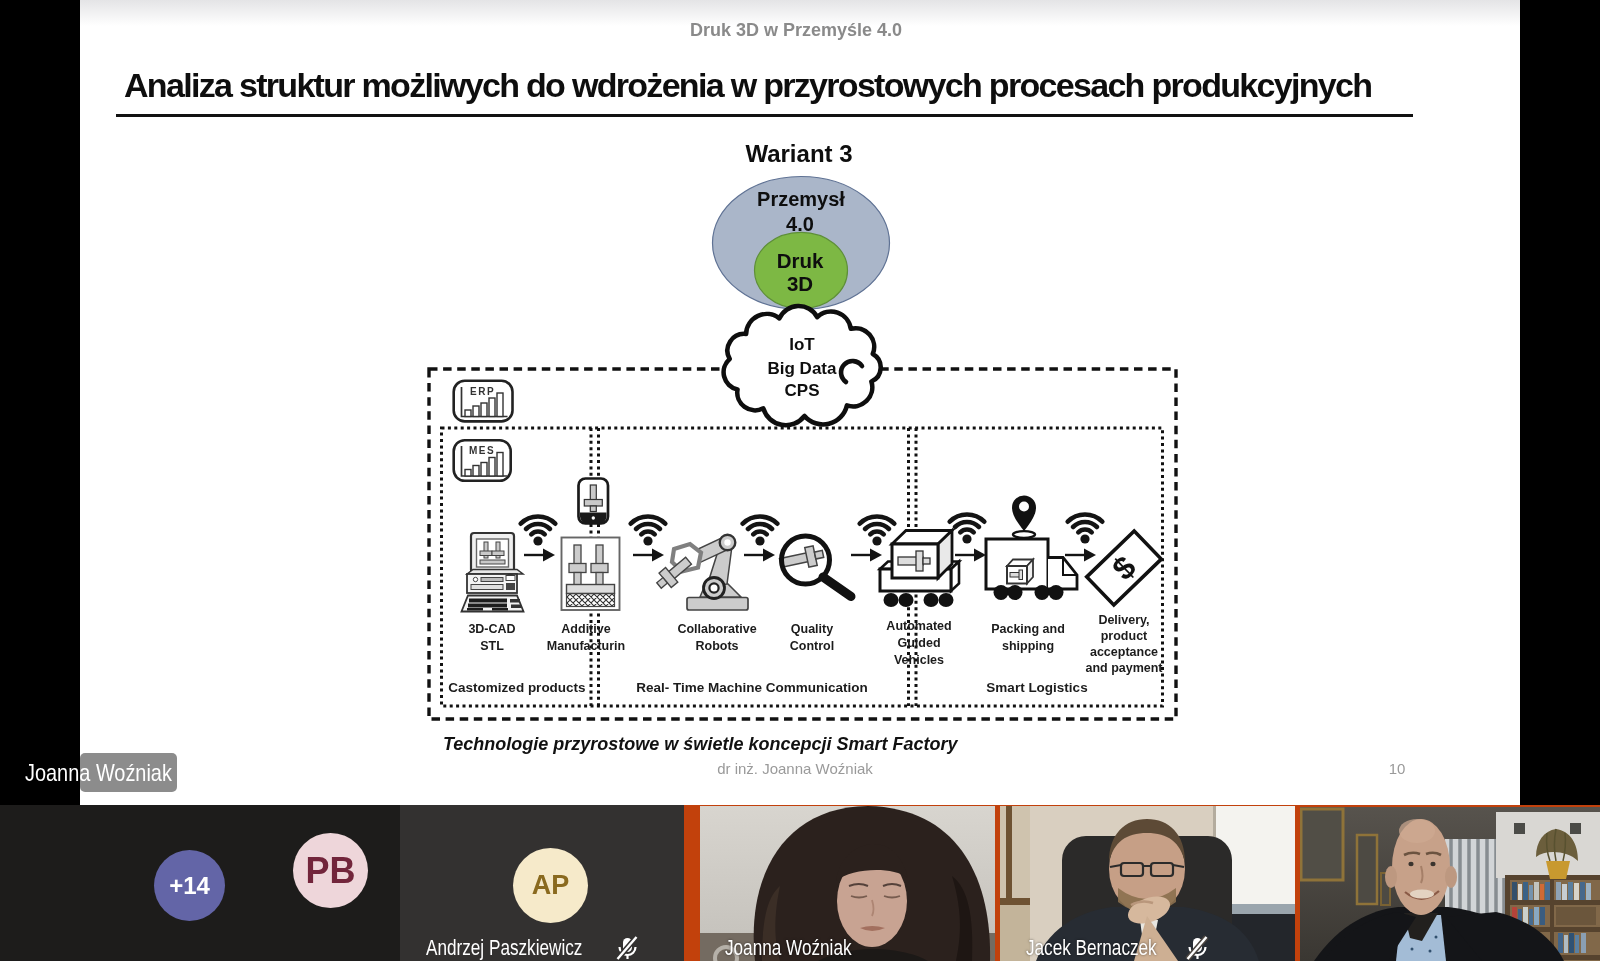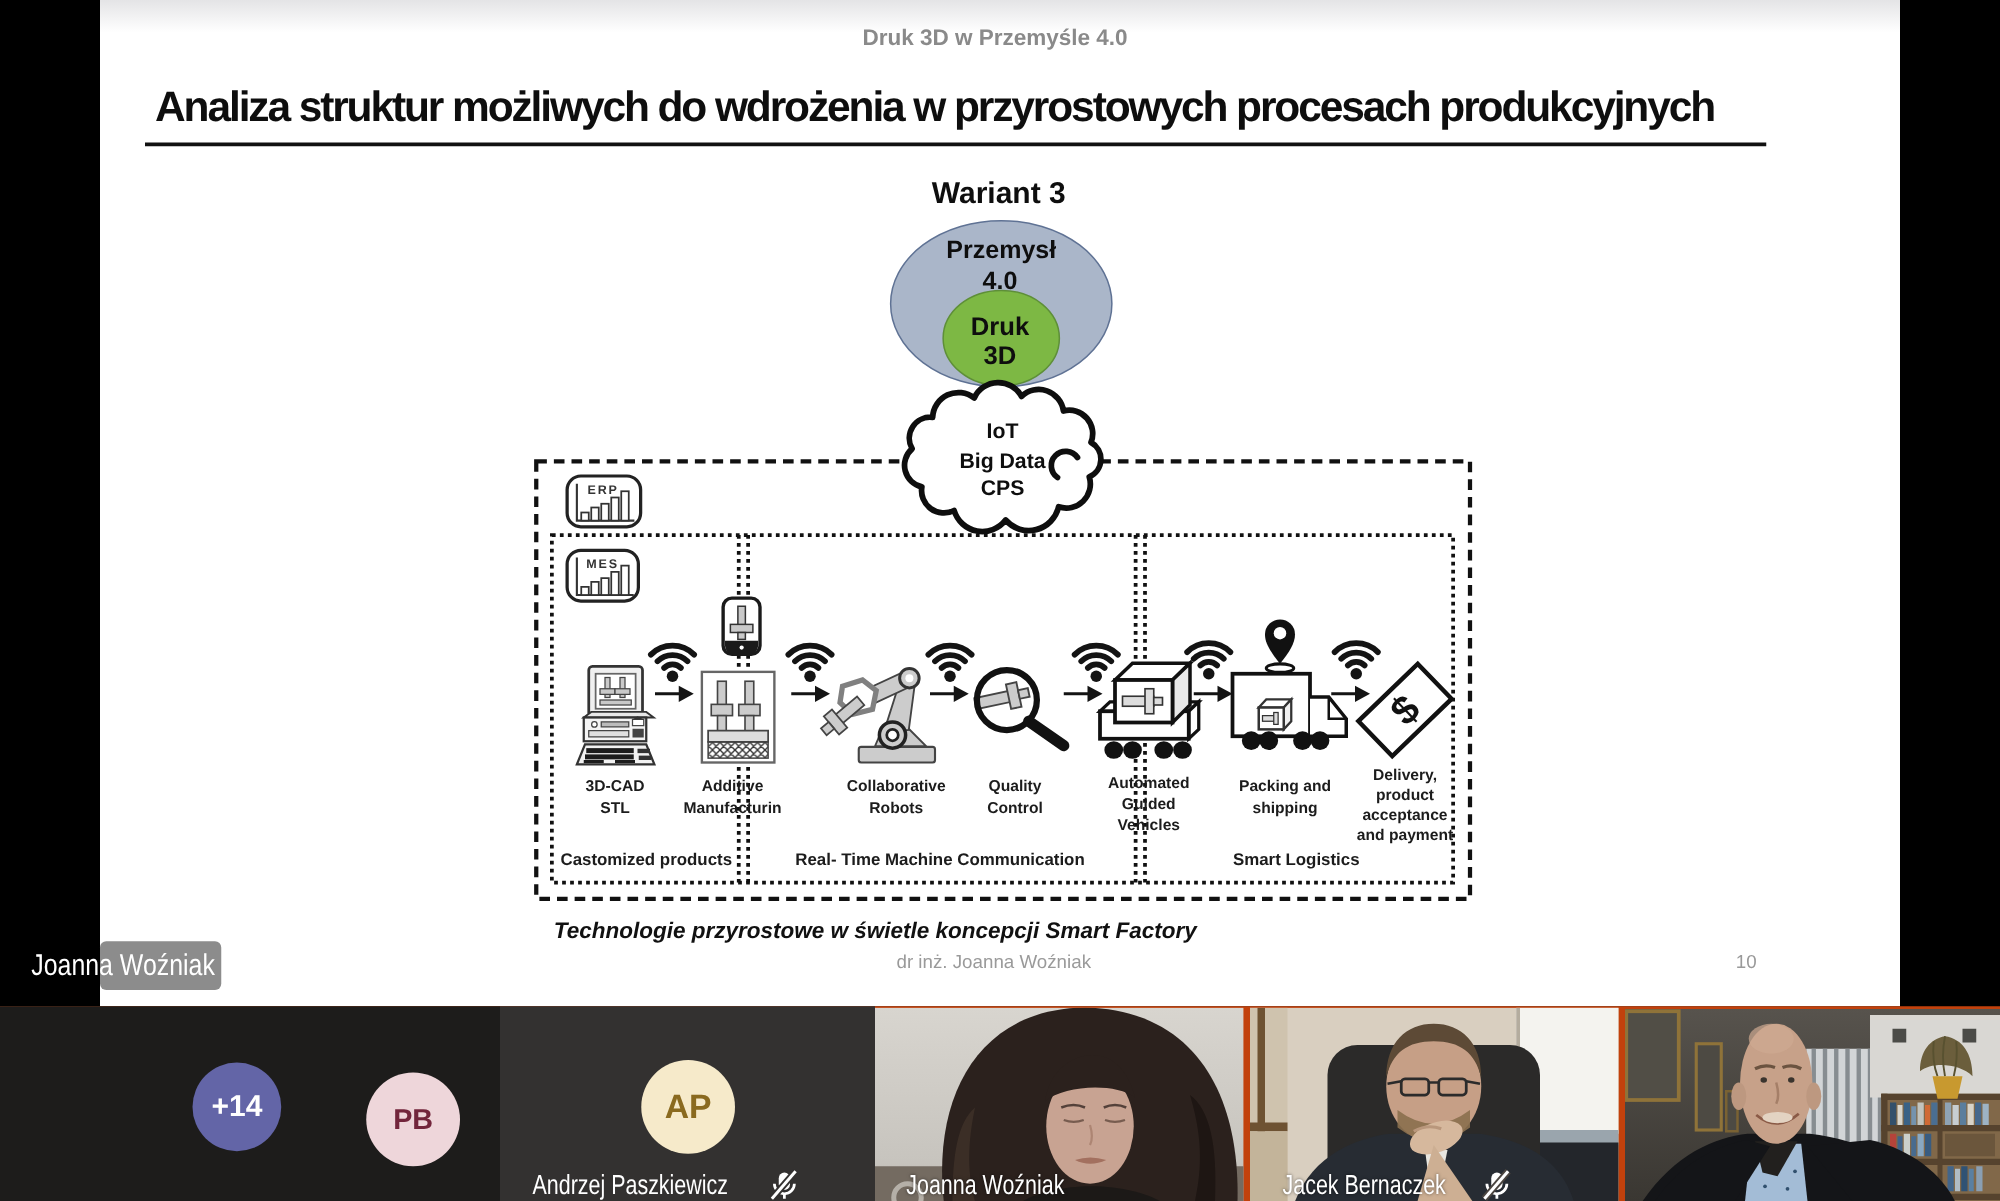--- a/index.html
+++ b/index.html
@@ -8,26 +8,26 @@
   #slide{position:absolute;left:80px;top:0;width:1440px;height:805px;background:#fff;}
   #slidegrad{position:absolute;left:80px;top:0;width:1440px;height:26px;
        background:linear-gradient(#e4e4e6,#ffffff);}
   #diagram{position:absolute;left:0;top:0;}
   #plabel{position:absolute;left:80px;top:753px;width:97px;height:39px;background:#8c8c8c;border-radius:5px;}
   #ptext{position:absolute;left:25px;top:759px;color:#fff;font-size:24px;z-index:5;
       transform:scaleX(0.83);transform-origin:left top;}
   #strip{position:absolute;left:0;top:805px;width:1600px;height:156px;background:#c2410c;}
   .tile{position:absolute;top:0;height:156px;}
   #t1{left:0;width:400px;background:#1d1c1b;}
-  #t2{left:400px;width:300px;background:#333130;}
+  #t2{left:400px;width:240px;background:#333130;padding-left:44px;}
   .av{position:absolute;border-radius:50%;text-align:center;font-weight:bold;}
   #av14{left:154px;top:45px;width:71px;height:71px;background:#6365a7;color:#fff;
         font-size:24px;line-height:71px;}
-  #avpb{left:293px;top:53px;width:75px;height:75px;background:#eed6da;color:#72253b;
-        font-size:23px;line-height:75px;}
+  #avpb{left:293px;top:28px;width:75px;height:75px;background:#eed6da;color:#72253b;
+        font-size:36px;line-height:75px;}
   #avap{left:113px;top:43px;width:75px;height:75px;background:#f6eaca;color:#8a6a1f;
         font-size:27px;line-height:75px;}
   .nm{position:absolute;top:130px;color:#fff;font-size:22px;white-space:nowrap;
       transform:scaleX(0.78);transform-origin:left top;}
   .vt{position:absolute;top:1px;height:155px;overflow:hidden;}
   #v1{left:700px;width:295px;}
   #v2{left:1000px;width:295px;}
   #v3{left:1300px;top:2px;height:154px;width:300px;}
   .vt svg{display:block;}
   .vnm{position:absolute;color:#fff;font-size:22px;white-space:nowrap;

